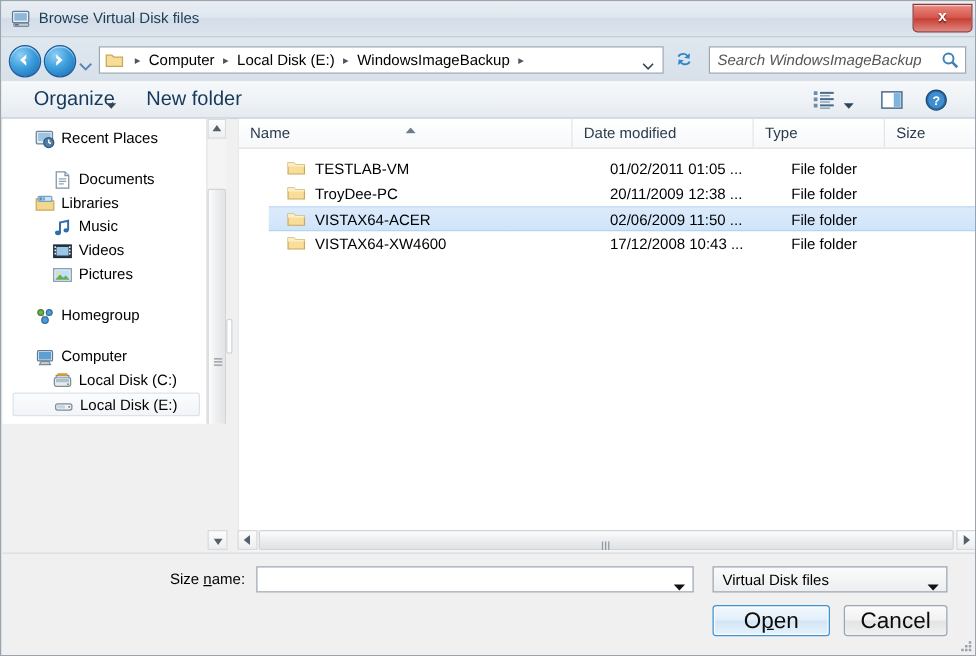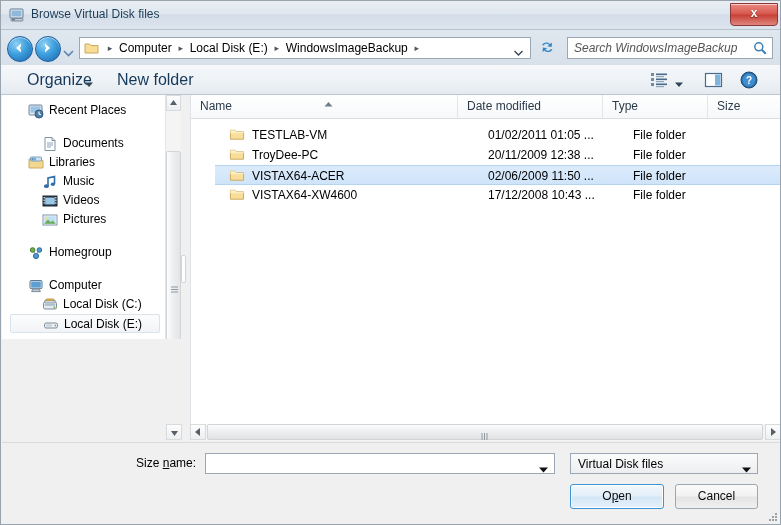--- a/index.html
+++ b/index.html
@@ -501,21 +501,21 @@
     height: 16px; line-height: 16px;
     font-size: 12px;
     color: #000;
     white-space: nowrap;
   }
   .btn {
     position: absolute;
     top: 41px;
     height: 25px;
     font-family: "Liberation Sans", sans-serif;
-    font-size: 12px;
+    font-size: 18px;
     color: #0b0b0b;
     border-radius: 3px;
     cursor: pointer;
     box-sizing: border-box;
     text-align: center;
     line-height: 23px;
   }
   .btn-open {
     left: 568px;
     width: 94px;

